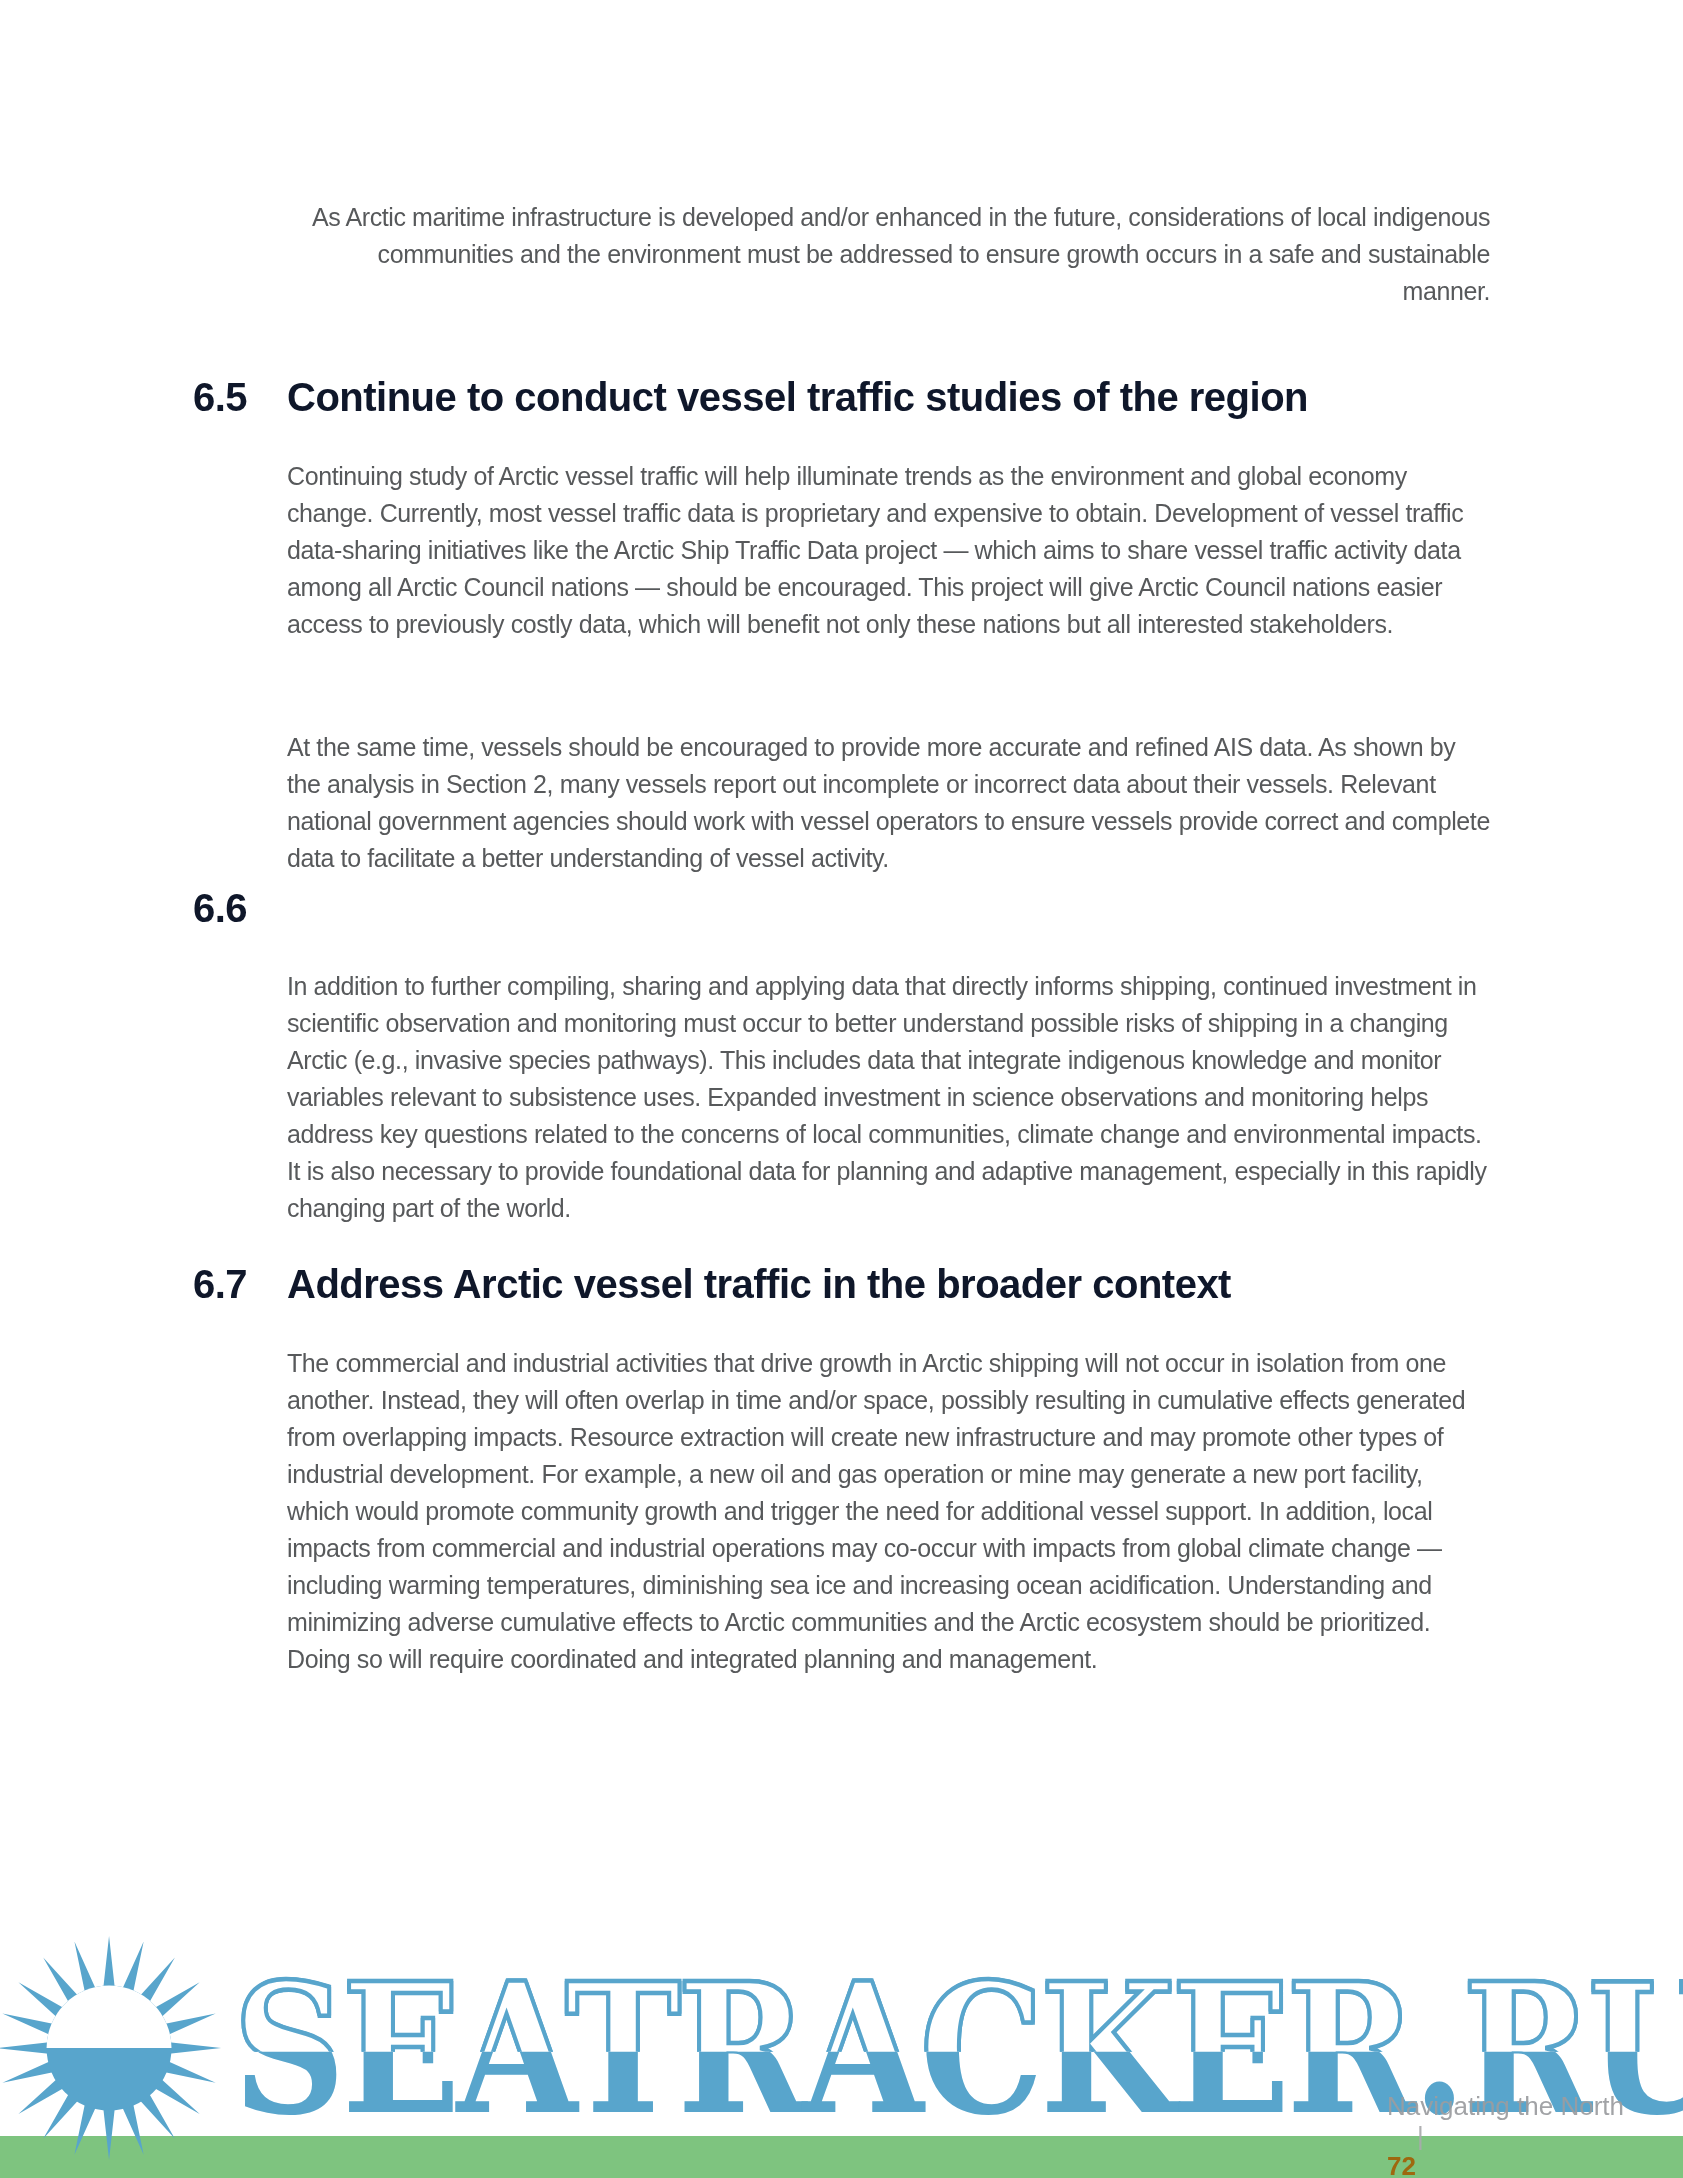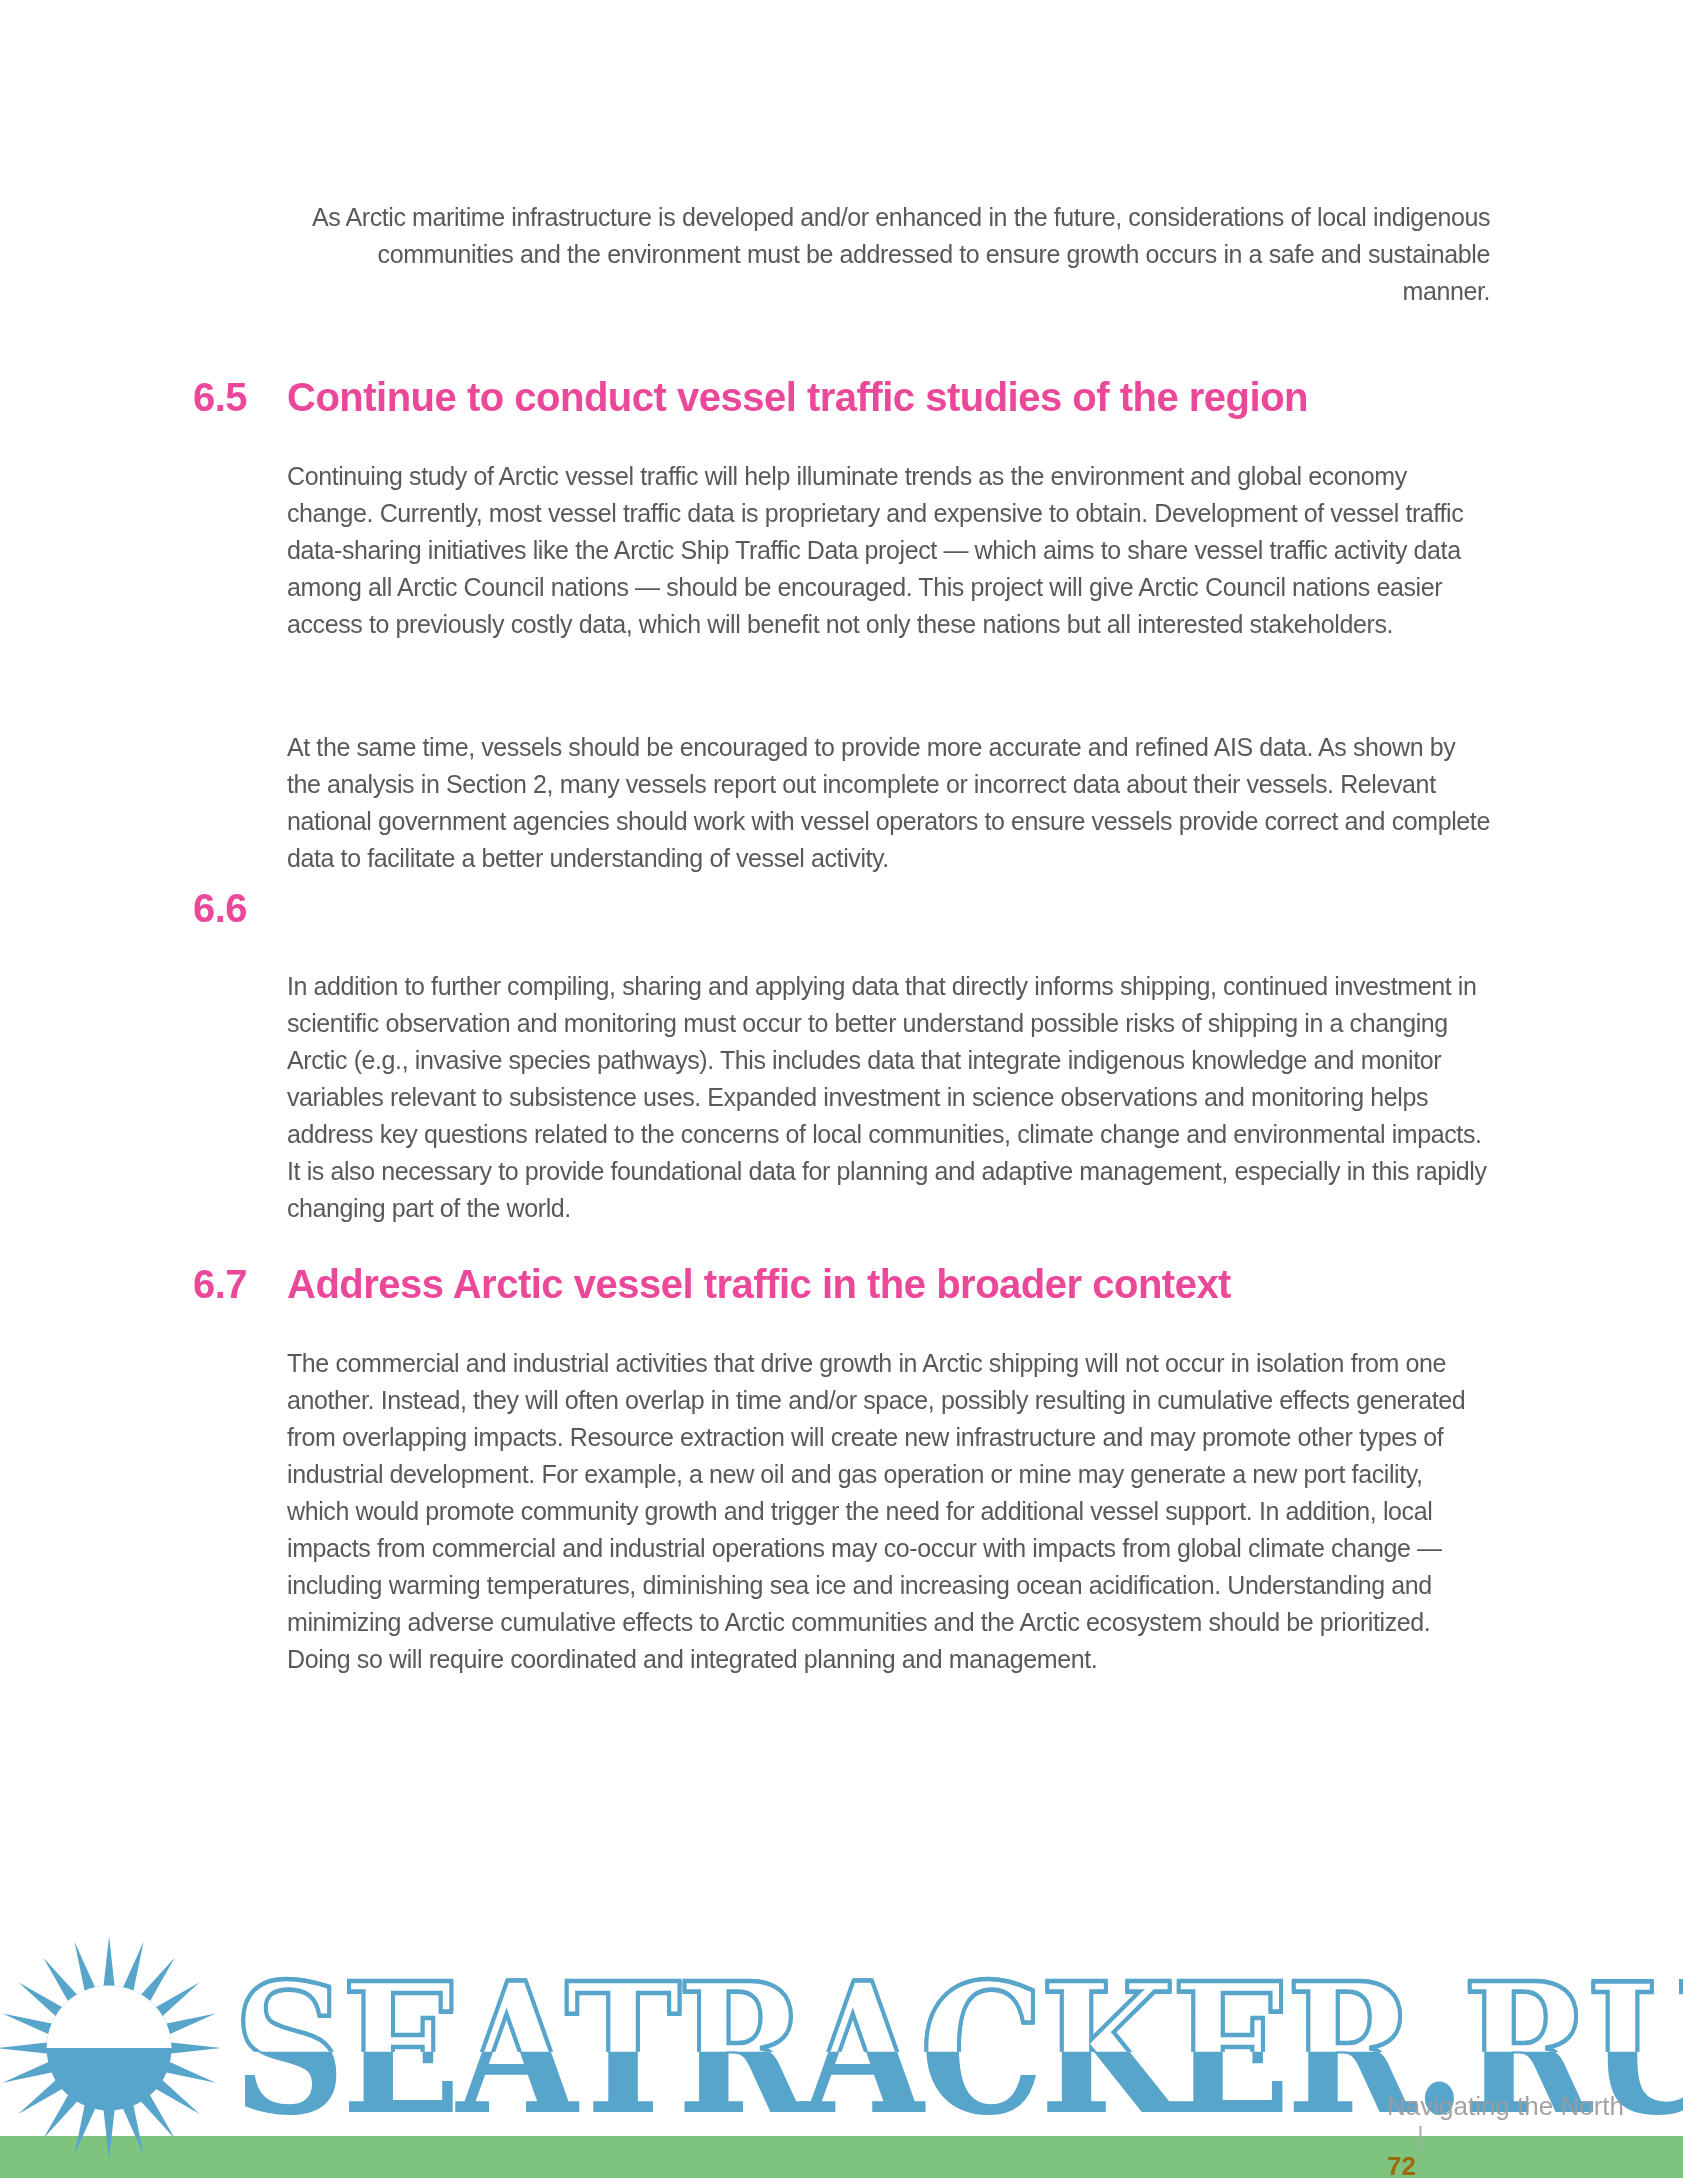--- a/index.html
+++ b/index.html
@@ -16,21 +16,21 @@
     font-size:25px;line-height:37px;letter-spacing:-0.4px;
     color:#57595b;
     text-align:left;
   }
   #intro{top:174px;text-align:right;}
   .section-heading{
     position:absolute;
     left:193px;width:1307px;
     display:flex;
     font-size:40px;font-weight:bold;letter-spacing:-0.5px;
-    color:#ec4899;
+    color:#0f172a;
     line-height:46px;
   }
   .section-heading .sec-num{
     flex:0 0 94px;
   }
   #h65{top:374px;}
   #p65a{top:433px;}
   #p65b{top:704px;}
   #h66{top:885px;}
   #p66{top:943px;}

